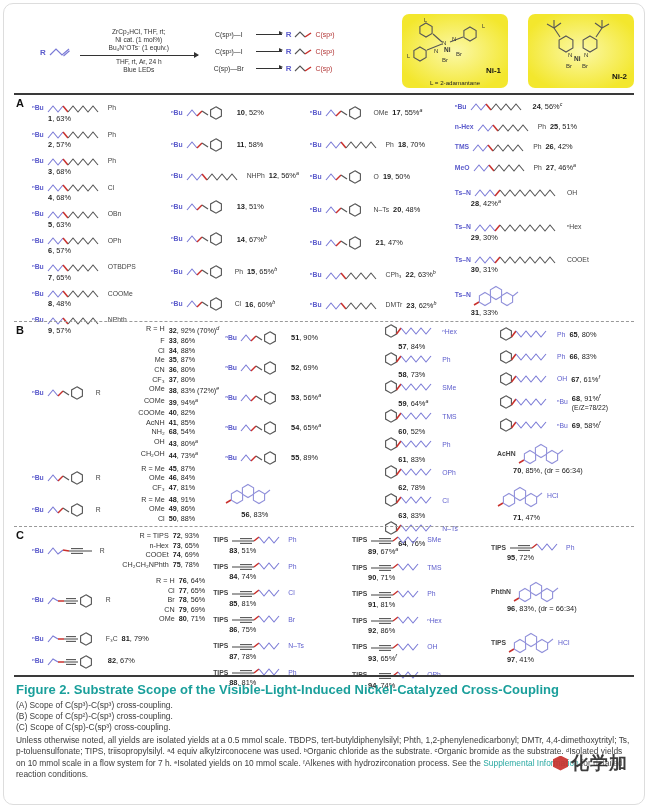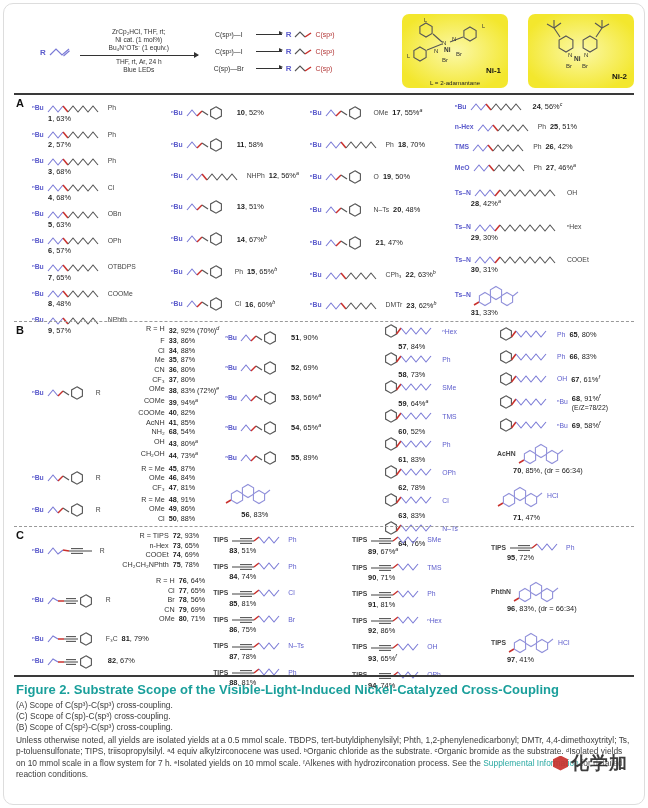--- a/index.html
+++ b/index.html
@@ -1140,22 +1140,22 @@
                 <span class="slabel" style="color:#5c5ccc">HCl</span>
               </div><div class="numline"><b>97</b>, 41%</div></div>
           </div>
         </div>
       </div>
     </div>
 
   <div class="caption">
     <div class="cap-title">Figure 2. Substrate Scope of the Visible-Light-Induced Nickel-Catalyzed Cross-Coupling</div>
     <div class="cap-line">(A) Scope of C(sp³)-C(sp³) cross-coupling.</div>
+    <div class="cap-line">(B) Scope of C(sp²)-C(sp³) cross-coupling.</div>
     <div class="cap-line">(C) Scope of C(sp)-C(sp³) cross-coupling.</div>
-    <div class="cap-line">(B) Scope of C(sp²)-C(sp³) cross-coupling.</div>
     <div class="cap-body"><span>Unless otherwise noted, all yields are isolated yields at a 0.5 mmol scale. TBDPS, tert-butyldiphenylsilyl; Phth, 1,2-phenylenedicarbonyl; DMTr, 4,4-dimethoxytrityl; Ts, p-toluensulfonate; TIPS, triisopropylsilyl. ᵃ4 equiv alkylzirconocene was used. ᵇOrganic chloride as the substrate. ᶜOrganic bromide as the substrate. ᵈIsolated yields on 10 mmol scale in a flow system for 7 h. ᵉIsolated yields on 10 mmol scale. ᶠAlkenes with hydrozirconation process. See the </span><span class="teal">Supplemental Information</span><span> for detailed reaction conditions.</span></div>
     <div class="watermark">
       <span class="wm-logo"></span>
       <span class="wm-text">化学加</span>
     </div>
   </div>
 
 </div>
 
 </body></html>

